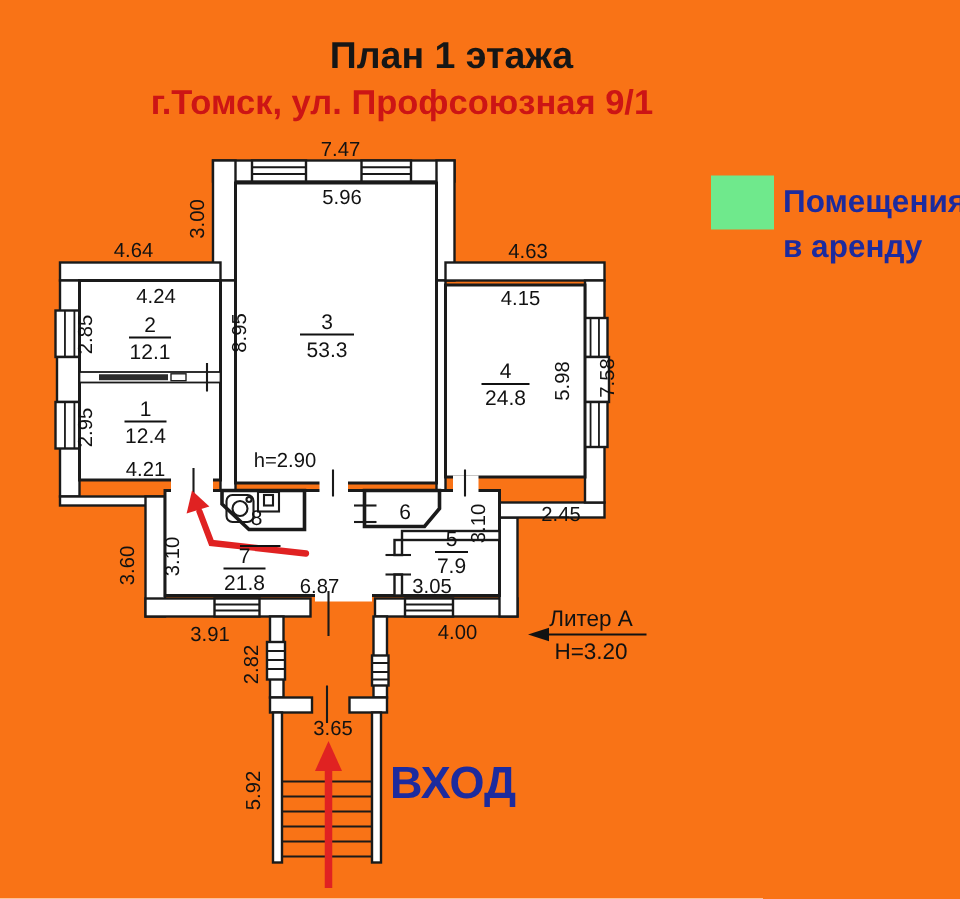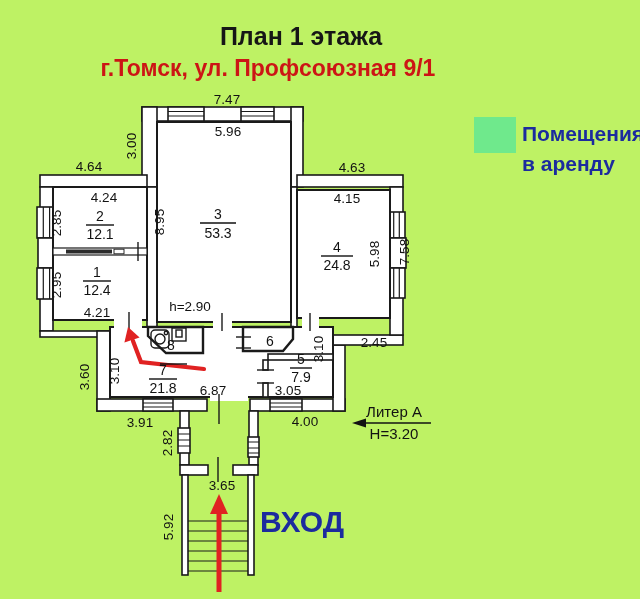--- a/index.html
+++ b/index.html
@@ -1,16 +1,16 @@
 <!DOCTYPE html>
 <html><head>
 <meta charset="utf-8">
 <style>
   html,body{margin:0;padding:0;background:#ffffff;}
-  .stage{position:relative;width:640px;height:599px;background:#bef264;overflow:hidden;}
+  .stage{position:relative;width:640px;height:599px;background:#f97316;overflow:hidden;}
   svg{position:absolute;left:0;top:0;}
   .wall{fill:#ffffff;stroke:#1a1a1a;stroke-width:1.6;}
   .room{fill:#ffffff;stroke:#1a1a1a;stroke-width:2;}
   .thick{fill:#ffffff;stroke:#1a1a1a;stroke-width:2.4;}
   .winline{stroke:#1a1a1a;stroke-width:1.2;fill:none;}
   .tick{stroke:#1a1a1a;stroke-width:1.4;fill:none;}
   .bar{stroke:#111;stroke-width:1.4;}
   .fix{fill:none;stroke:#1a1a1a;stroke-width:1.4;}
   .gap{fill:#ffffff;stroke:none;}
   text{font-family:"Liberation Sans",sans-serif;}

